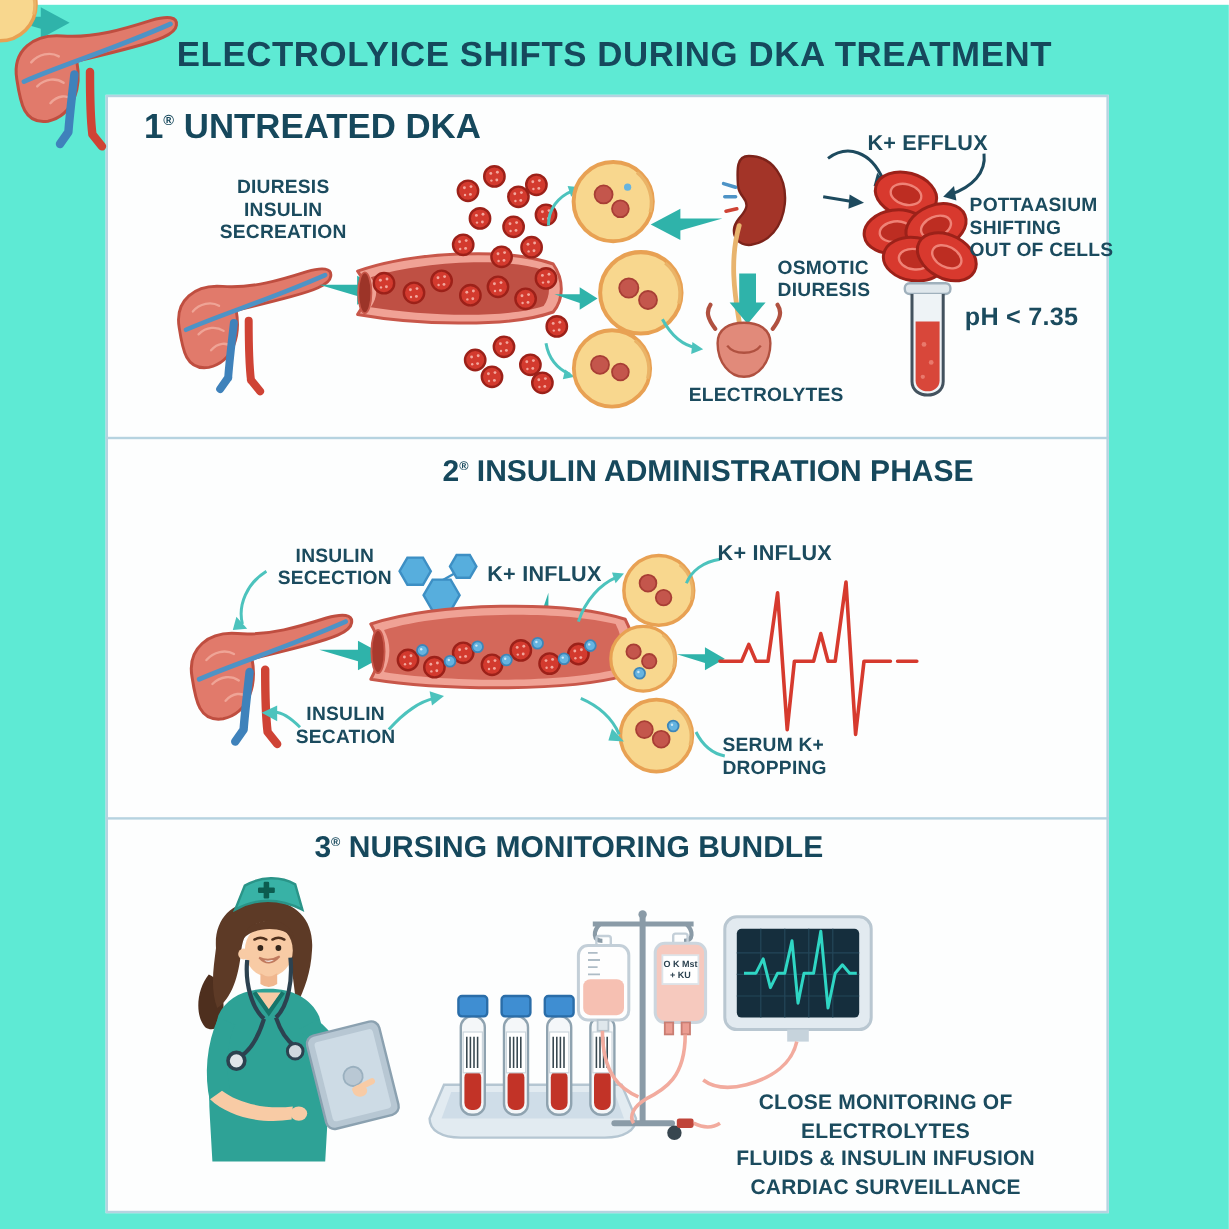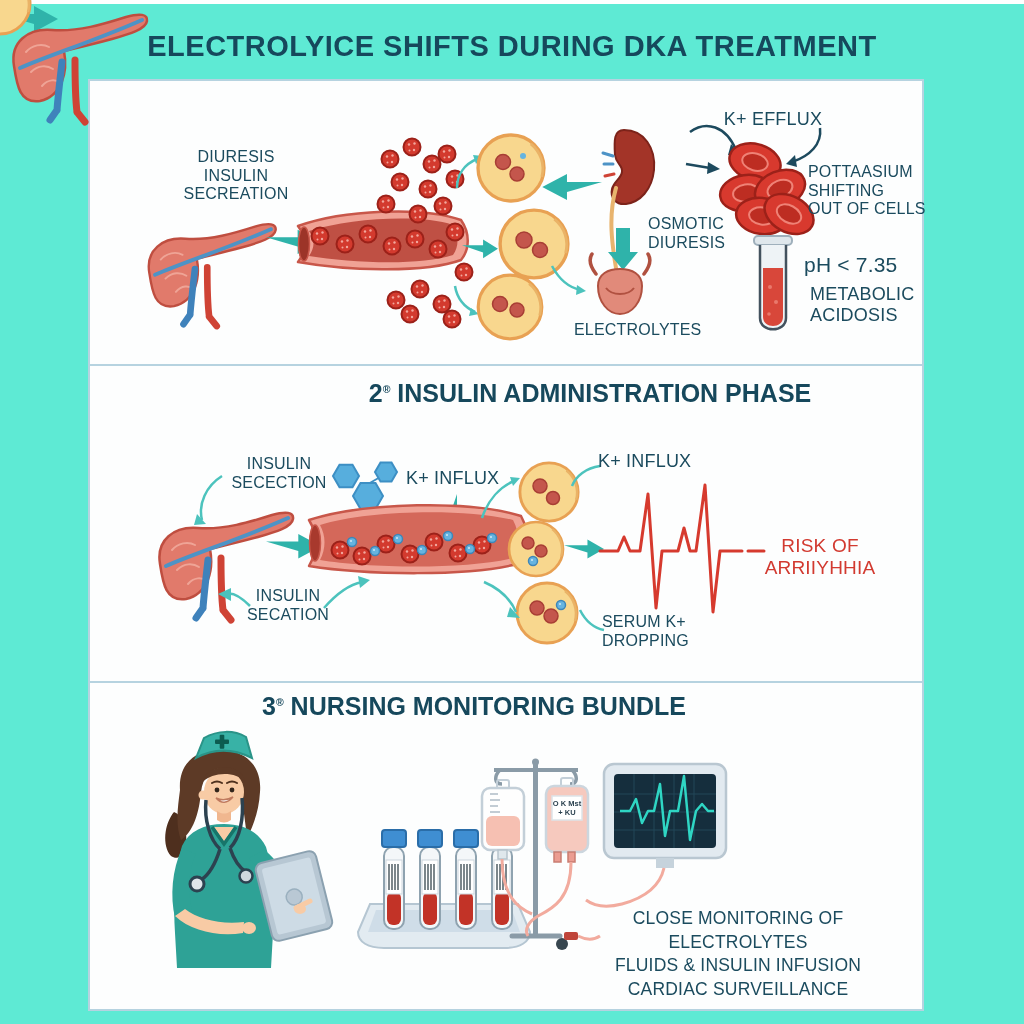--- a/index.html
+++ b/index.html
@@ -1,21 +1,21 @@
 <!DOCTYPE html>
 <html><head>
 <meta charset="utf-8">
 <style>
   *{margin:0;padding:0;box-sizing:border-box}
   html,body{width:1024px;height:1024px;background:#ffffff;font-family:"Liberation Sans",sans-serif;overflow:hidden}
   .canvas{position:absolute;left:0;top:4px;width:1024px;height:1024px;background:#5eead4}
   .panel{position:absolute;left:88px;top:75px;width:836px;height:932px;border:2px solid #b6d3e0;background:#fdfefe}
   .divider{position:absolute;left:88px;width:836px;height:0;border-top:2px solid #b6d3e0}
   .art{position:absolute;left:0;top:0;width:1024px;height:1024px;overflow:visible;pointer-events:none}
-  .lbl{position:absolute;font-weight:400;color:#1b4b5e;white-space:pre-line;line-height:1.16;letter-spacing:.2px;font-size:16px}
+  .lbl{position:absolute;font-weight:700;color:#1b4b5e;white-space:pre-line;line-height:1.16;letter-spacing:.2px;font-size:16px}
   .ctr{text-align:center}
   .red{color:#d23a30}
   .title{position:absolute;left:0;top:26px;width:1024px;text-align:center;font-weight:700;font-size:29px;color:#16485c;letter-spacing:.5px}
   .h{position:absolute;font-weight:700;color:#16485c}
   .h sup{font-size:.42em;vertical-align:super}
   .h1{left:120px;top:86px;font-size:29px}
   .h2{left:88px;width:1004px;top:375px;text-align:center;font-size:25px}
   .h3{left:88px;width:772px;top:688px;text-align:center;font-size:25px}
 </style>
 </head>
@@ -312,44 +312,41 @@
     <g transform="translate(596,750)">
       <rect x="8" y="10" width="122" height="94" rx="10" fill="#e2eaf0" stroke="#b9c7d1" stroke-width="2.5"></rect>
       <rect x="18" y="20" width="102" height="74" rx="4" fill="#152e3d"></rect>
       <path d="M 38,20 V 94 M 58,20 V 94 M 78,20 V 94 M 98,20 V 94 M 18,40 H 120 M 18,58 H 120 M 18,76 H 120" stroke="#234659" stroke-width="1"></path>
       <polyline points="24,57 34,57 40,45 46,69 52,57 58,57 64,30 69,82 74,57 82,57 88,22 94,86 100,57 106,50 112,57 118,57" stroke="#2fd6c4" stroke-width="2.5" fill="none" stroke-linejoin="round"></polyline>
       <rect x="60" y="104" width="18" height="10" fill="#c6d3dc"></rect>
       <path d="M 68,114 C 64,132 48,144 26,150 C 10,154 -2,152 -10,146" stroke="#f2ab9e" stroke-width="3" fill="none"></path>
     </g>
   </svg>
 
+  <div class="h h1"><span>1</span><sup>®</sup>&nbsp;<span>UNTREATED DKA</span></div>
   <div class="lbl ctr" style="left:166px;top:144px;width:140px">DIURESIS
 INSULIN
 SECREATION</div>
   <div class="lbl ctr" style="left:718px;top:105px;width:110px;font-size:18px">K+ EFFLUX</div>
   <div class="lbl" style="left:808px;top:159px;width:120px">POTTAASIUM
 SHIFTING
 OUT OF CELLS</div>
   <div class="lbl" style="left:648px;top:211px;width:90px">OSMOTIC
 DIURESIS</div>
   <div class="lbl" style="left:574px;top:317px;width:130px">ELECTROLYTES</div>
   <div class="lbl" style="left:804px;top:249px;font-size:21px">pH &lt; 7.35</div>
-  <div class="lbl" style="left:810px;top:280px;width:110px;font-size:18px">METABOLIC
-ACIDOSIS</div>
 
   <div class="h h2"><span>2</span><sup>®</sup>&nbsp;<span>INSULIN ADMINISTRATION PHASE</span></div>
   <div class="lbl ctr" style="left:214px;top:451px;width:130px">INSULIN
 SECECTION</div>
   <div class="lbl" style="left:406px;top:464px;width:100px;font-size:18px">K+ INFLUX</div>
   <div class="lbl" style="left:598px;top:447px;width:100px;font-size:18px">K+ INFLUX</div>
   <div class="lbl ctr" style="left:236px;top:583px;width:104px">INSULIN
 SECATION</div>
   <div class="lbl" style="left:602px;top:609px;width:100px">SERUM K+
 DROPPING</div>
-  <div class="lbl ctr red" style="left:750px;top:531px;width:140px;font-size:19px">RISK OF
-ARRIIYHHIA</div>
 
   <div class="h h3"><span>3</span><sup>®</sup>&nbsp;<span>NURSING MONITORING BUNDLE</span></div>
   <div class="lbl ctr" style="left:586px;top:903px;width:304px;font-size:17.5px;line-height:1.35">CLOSE MONITORING OF ELECTROLYTES
 FLUIDS &amp; INSULIN INFUSION
 CARDIAC SURVEILLANCE</div>
 
 </div>
 
 </body></html>

